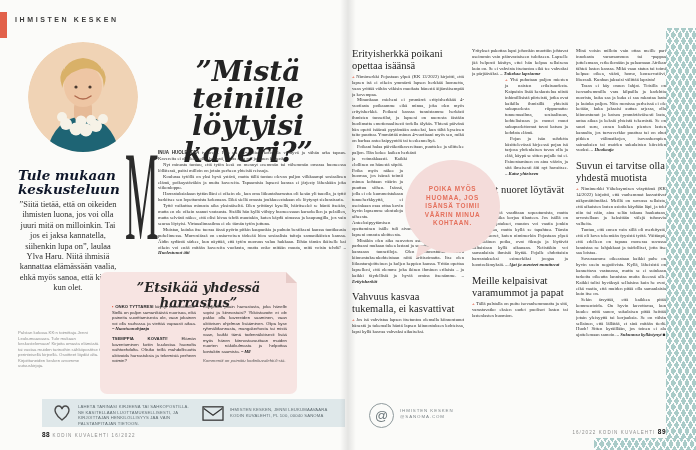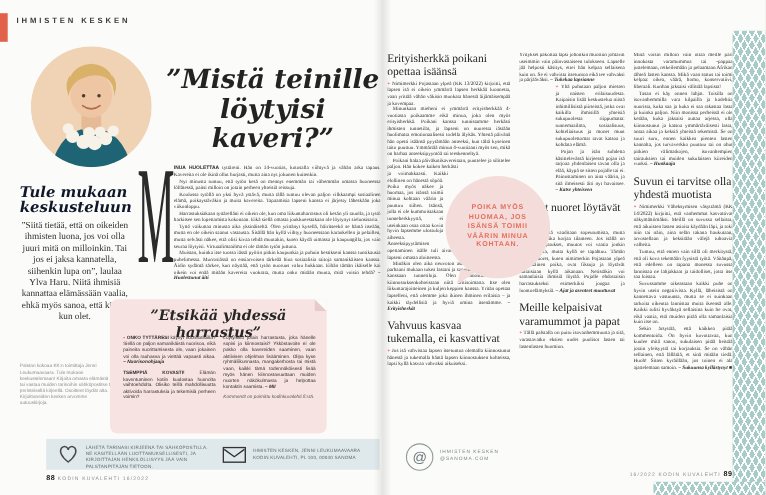--- a/index.html
+++ b/index.html
@@ -6,21 +6,21 @@
   #canvas{position:relative;width:696px;height:450px;background:#fbfbf9;overflow:hidden;
           font-family:"Liberation Serif",serif;color:#2b2b2b;}
   .abs{position:absolute;}
 
   
   .corner-tab{left:0;top:12px;width:7px;height:26px;background:#e2614a;}
   .kicker{left:15px;top:16px;font-family:"Liberation Sans",sans-serif;font-size:7px;
           letter-spacing:2.6px;font-weight:bold;color:#3c3c3c;}
   .photo-wrap{left:28px;top:42px;width:110px;height:110px;border-radius:50%;overflow:hidden;}
   .script{font-style:italic;font-weight:bold;font-family:"DejaVu Serif",serif;}
-  .headline{left:148px;top:58px;width:200px;font-size:24px;line-height:27px;text-align:center;color:#232323;}
+  .headline{left:148px;top:58px;width:200px;font-size:28px;line-height:27px;text-align:center;color:#232323;}
   .side{left:18px;width:100px;}
   .side-head{top:168px;font-size:13.5px;line-height:14px;color:#0f172a;}
   .side-quote{top:200px;font-size:8.4px;line-height:10.4px;color:#2e2e2e;text-align:center;}
   .side-info{top:330px;width:86px;font-family:"Liberation Sans",sans-serif;font-size:4.3px;
              line-height:5.5px;color:#8d8d8d;}
   .letter{left:125px;top:150px;width:221px;height:118px;font-size:4.7px;line-height:5.9px;
           text-align:justify;overflow:hidden;}
   .letter p{margin:0;}
   .letter p.ind{text-indent:5px;}
   .dropcap{float:left;width:29px;height:106px;position:relative;margin:2px 4px 0 0;}

